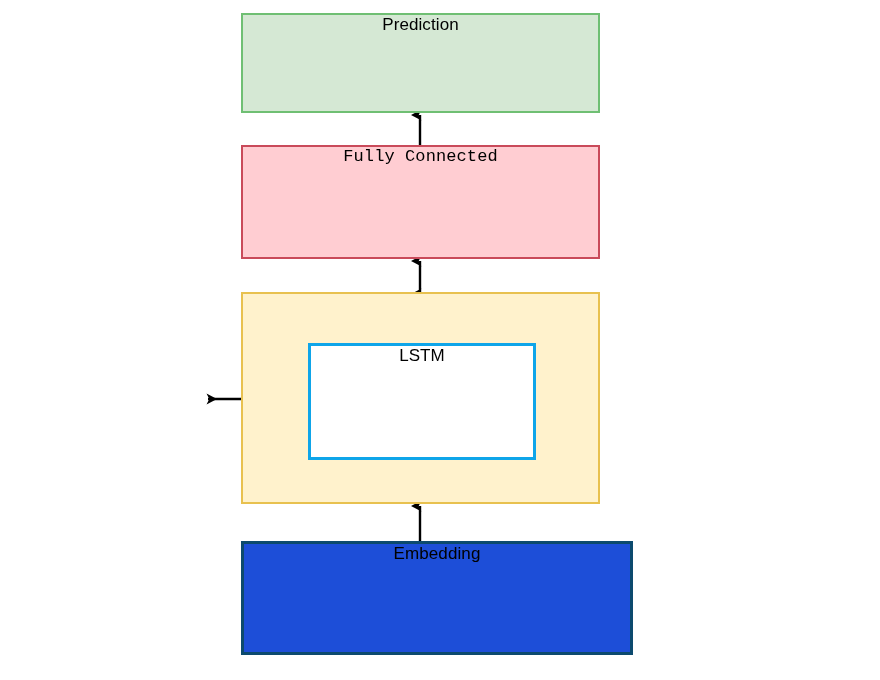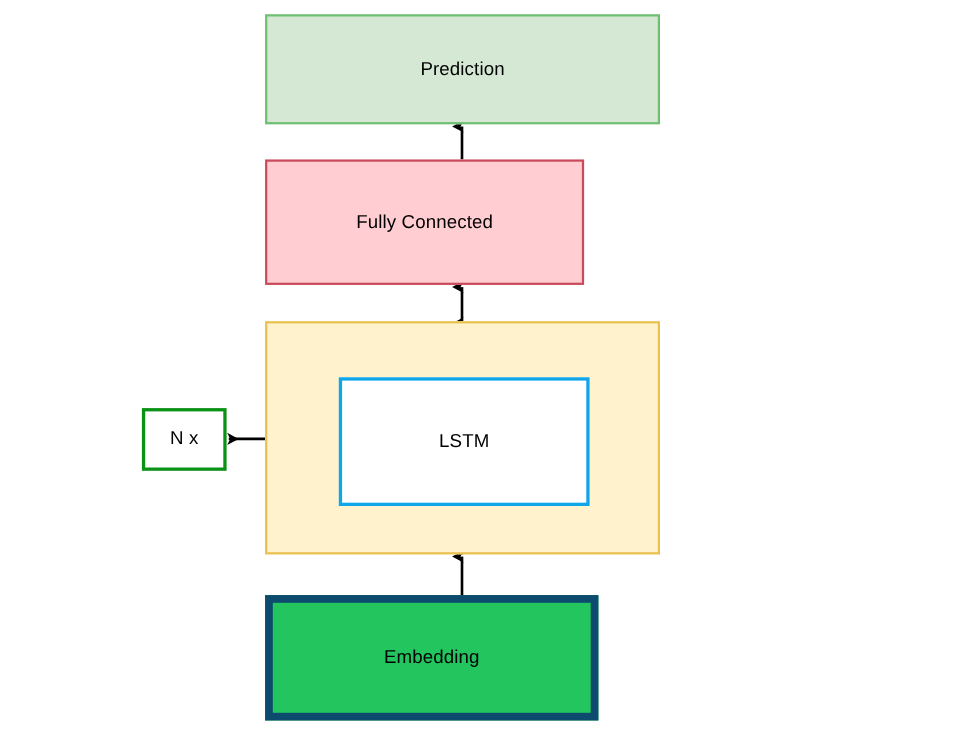--- a/index.html
+++ b/index.html
@@ -18,45 +18,45 @@
     position: absolute;
     left: 0;
     top: 0;
     width: 880px;
     height: 680px;
   }
   .node {
     position: absolute;
     box-sizing: border-box;
     display: flex;
-    align-items: center;
     justify-content: center;
     color: #000000;
     font-size: 17px;
     line-height: 1.2;
     letter-spacing: 0.1px;
     white-space: nowrap;
   }
   
   #node-prediction {
     left: 241px;
     top: 13px;
     width: 359px;
     height: 100px;
     background: #d5e8d4;
     border: 2px solid #6fbf73;
   }
   
   #node-fully-connected {
     left: 241px;
     top: 145px;
-    width: 290px;
+    width: 359px;
     height: 114px;
     background: #ffcdd2;
     border: 2px solid #c94a5a;
+    font-family: Liberation Mono, monospace;
   }
   
   #node-lstm-group {
     left: 241px;
     top: 292px;
     width: 359px;
     height: 212px;
     background: #fff2cc;
     border: 2px solid #e8c14f;
   }
@@ -75,24 +75,24 @@
     top: 371px;
     width: 77px;
     height: 57px;
     background: #ffffff;
     border: 3px solid #0a9216;
   }
   
   #node-embedding {
     left: 241px;
     top: 541px;
-    width: 303px;
+    width: 392px;
     height: 114px;
-    background: #22c55e;
-    border: 7px solid #0c4a6e;
+    background: #1d4ed8;
+    border: 3px solid #0c4a6e;
   }
   #edges {
     position: absolute;
     left: 0;
     top: 0;
     width: 880px;
     height: 680px;
     pointer-events: none;
   }
 </style>
@@ -133,21 +133,18 @@
   </div>
 
   <div class="node" id="node-lstm-group">
     <span></span>
   </div>
 
   <div class="node" id="node-lstm">
     <span>LSTM</span>
   </div>
 
-  <div class="node" id="node-nx">
-    <span>N x</span>
-  </div>
 
   <div class="node" id="node-embedding">
     <span>Embedding</span>
   </div>
 
 </div>
 
 </body></html>

